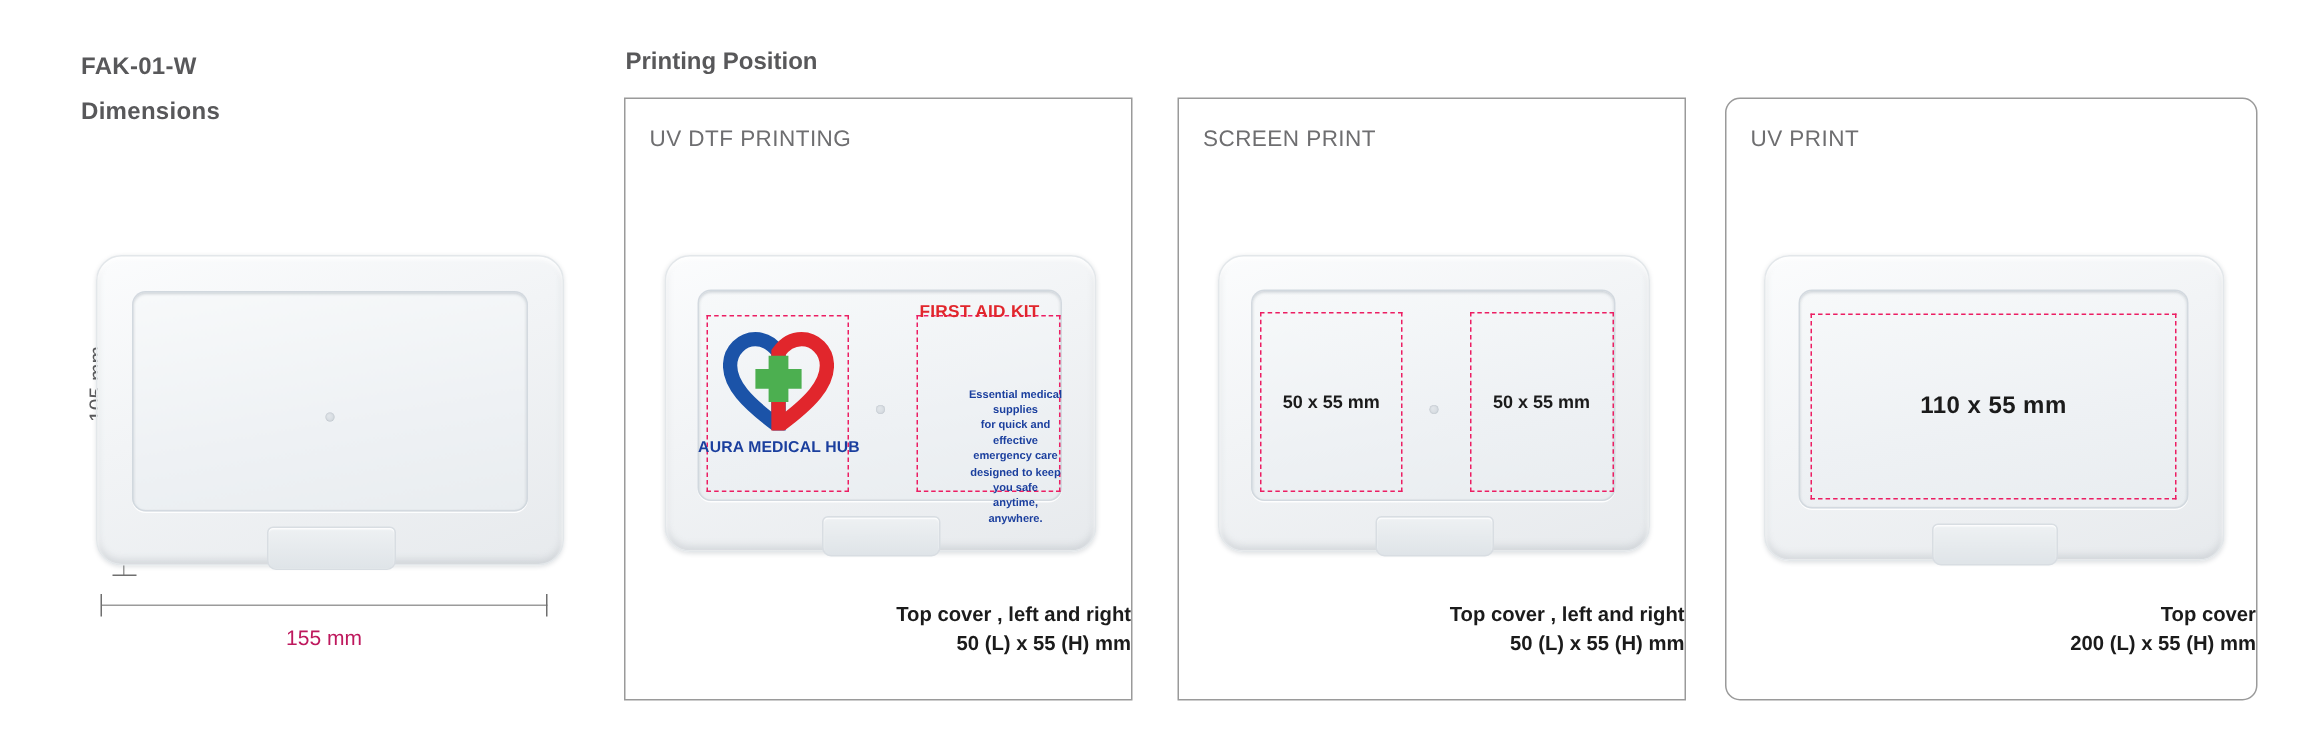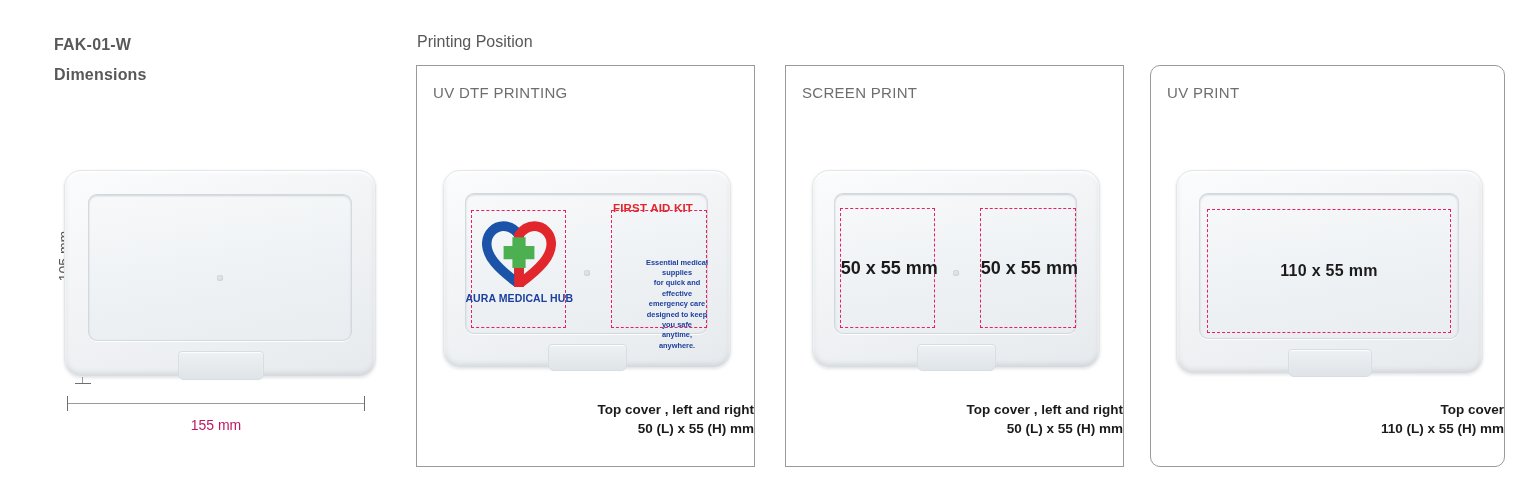--- a/index.html
+++ b/index.html
@@ -69,21 +69,21 @@
     background:linear-gradient(180deg,#eef1f3,#dfe4e8);
     border:1px solid #d8dde2;
     border-radius:4px 4px 6px 6px;
     box-shadow:inset 0 1px 1px rgba(255,255,255,.9);
   }
 
   
   .box-main{left:64px;top:170px;width:310px;height:205px;}
 
   
-  .panels-title{position:absolute;left:417px;top:33px;font-size:16px;font-weight:normal;color:#58585a;}
+  .panels-title{position:absolute;left:417px;top:33px;font-size:16px;font-weight:bold;color:#58585a;}
   .panel{
     position:absolute;top:65px;height:402px;
     border:1px solid #9a9a9a;
     background:#fff;
     box-sizing:border-box;
   }
   .panel .p-title{
     position:absolute;left:16px;top:18px;
     font-size:15px;color:#6e6e70;letter-spacing:.3px;
   }
@@ -102,21 +102,21 @@
   .box-p2{left:50%;margin-left:-143px;width:286px;height:196px;}
   .box-p3{left:50%;margin-left:-152px;width:305px;height:202px;}
 
   
   .dash{
     position:absolute;border:1.6px dashed #ec1e63;
     box-sizing:border-box;
   }
   .dash-lbl{
     position:absolute;left:0;right:0;top:50%;transform:translateY(-50%);
-    text-align:center;font-size:18px;font-weight:bold;color:#1b1b1b;
+    text-align:center;font-size:12px;font-weight:bold;color:#1b1b1b;
     white-space:nowrap;
   }
   .dash-lbl.big{font-size:16px;letter-spacing:.3px;}
 
   
   .art-left{position:absolute;left:8%;top:11%;width:37%;height:70%;
             display:flex;flex-direction:column;align-items:center;justify-content:center;}
   .heart-wrap{width:74px;height:66px;position:relative;margin-top:2px;}
   .brand{
     margin-top:5px;font-size:10.5px;font-weight:bold;color:#1b3f9e;letter-spacing:.1px;
@@ -234,17 +234,17 @@
         <div class="latch"></div>
 
         <div class="dash" style="left:10%;top:19%;width:80%;height:61%;">
           <div class="dash-lbl big">110 x 55 mm</div>
         </div>
       </div>
     </div>
 
     <div class="cap">
       <div>Top cover</div>
-      <div>110 (L) x 55 (H) mm</div>
+      <div>200 (L) x 55 (H) mm</div>
     </div>
   </div>
 
 </div>
 
 </body></html>

